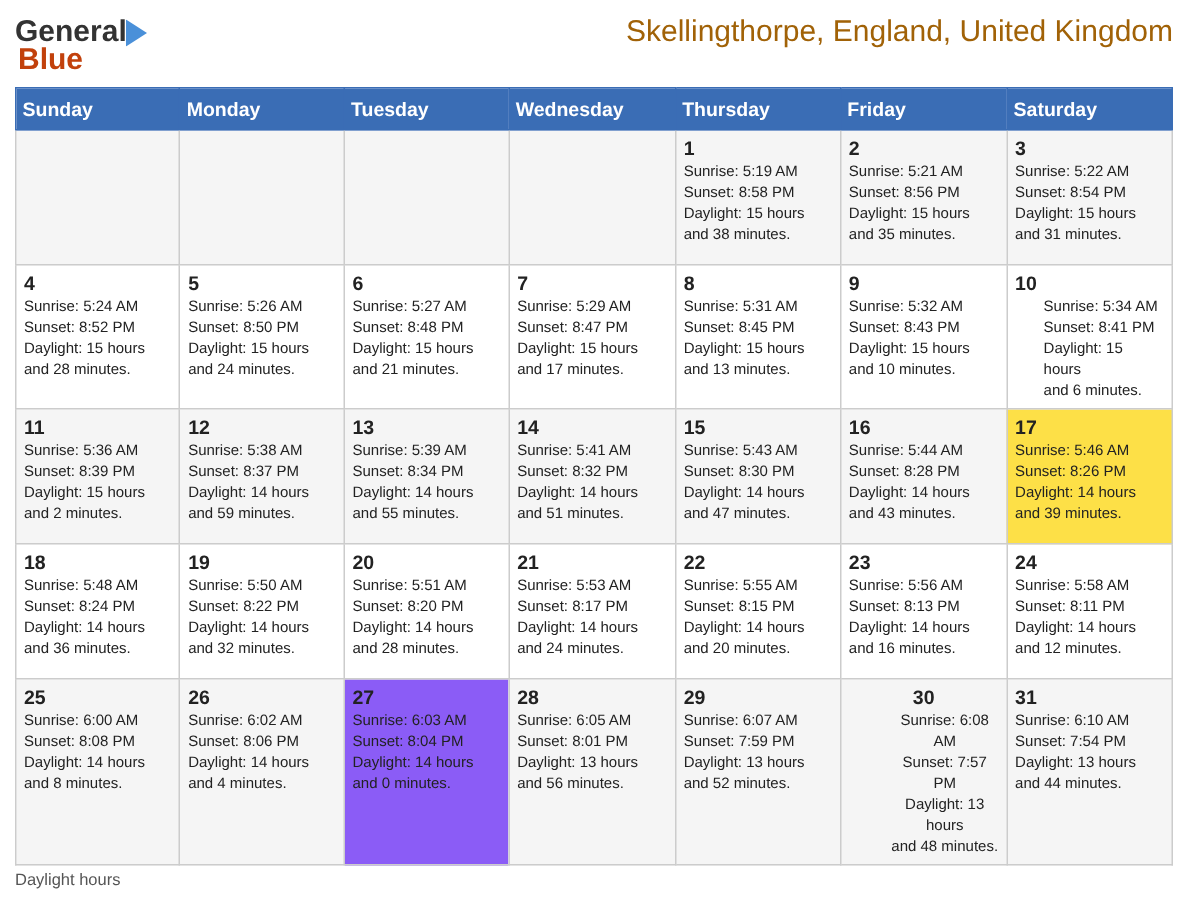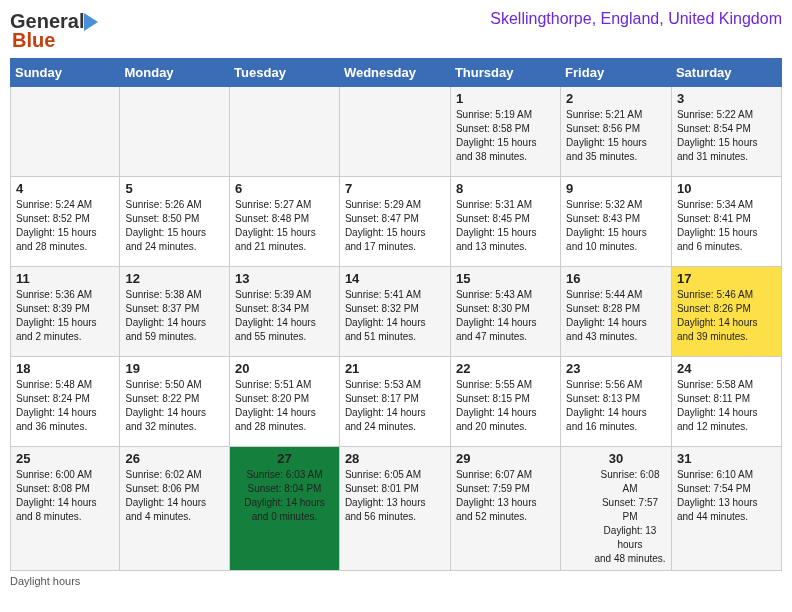--- a/index.html
+++ b/index.html
@@ -18,22 +18,22 @@
     }
     .title-area {
       text-align: right;
     }
     .month-year {
       font-size: 36px;
       font-weight: bold;
       color: #222;
     }
     .location {
-      font-size: 16px;
-      color: #6d28d9;
+      font-size: 20px;
+      color: #a16207;
     }
     .calendar {
       width: 100%;
       border-collapse: collapse;
       border: 1px solid #ccc;
     }
     .calendar th {
       background: #3a6db5;
       color: #fff;
       font-size: 13px;
@@ -185,21 +185,21 @@
         </td>
         <td style="background: rgb(255, 255, 255);">
           <span class="day-num">9</span>
           <div class="day-info" style="white-space: pre-line;">Sunrise: 5:32 AM
 Sunset: 8:43 PM
 Daylight: 15 hours
 and 10 minutes.</div>
         </td>
         <td style="background: rgb(255, 255, 255);">
           <span class="day-num">10</span>
-          <div class="day-info" style="white-space: pre-line;">Sunrise: 5:34 AM
+          <div class="day-info" style="white-space: pre-line; margin-left: 19px;">Sunrise: 5:34 AM
 Sunset: 8:41 PM
 Daylight: 15 hours
 and 6 minutes.</div>
         </td>
       </tr>
       <tr>
         <td style="background: rgb(245, 245, 245);">
           <span class="day-num">11</span>
           <div class="day-info" style="white-space: pre-line;">Sunrise: 5:36 AM
 Sunset: 8:39 PM
@@ -308,21 +308,21 @@
 Daylight: 14 hours
 and 8 minutes.</div>
         </td>
         <td style="background: rgb(245, 245, 245);">
           <span class="day-num">26</span>
           <div class="day-info" style="white-space: pre-line;">Sunrise: 6:02 AM
 Sunset: 8:06 PM
 Daylight: 14 hours
 and 4 minutes.</div>
         </td>
-        <td style="background: #15803d; text-align: center;">
+        <td style="background: #8b5cf6;">
           <span class="day-num">27</span>
           <div class="day-info" style="white-space: pre-line;">Sunrise: 6:03 AM
 Sunset: 8:04 PM
 Daylight: 14 hours
 and 0 minutes.</div>
         </td>
         <td style="background: rgb(245, 245, 245);">
           <span class="day-num">28</span>
           <div class="day-info" style="white-space: pre-line;">Sunrise: 6:05 AM
 Sunset: 8:01 PM

